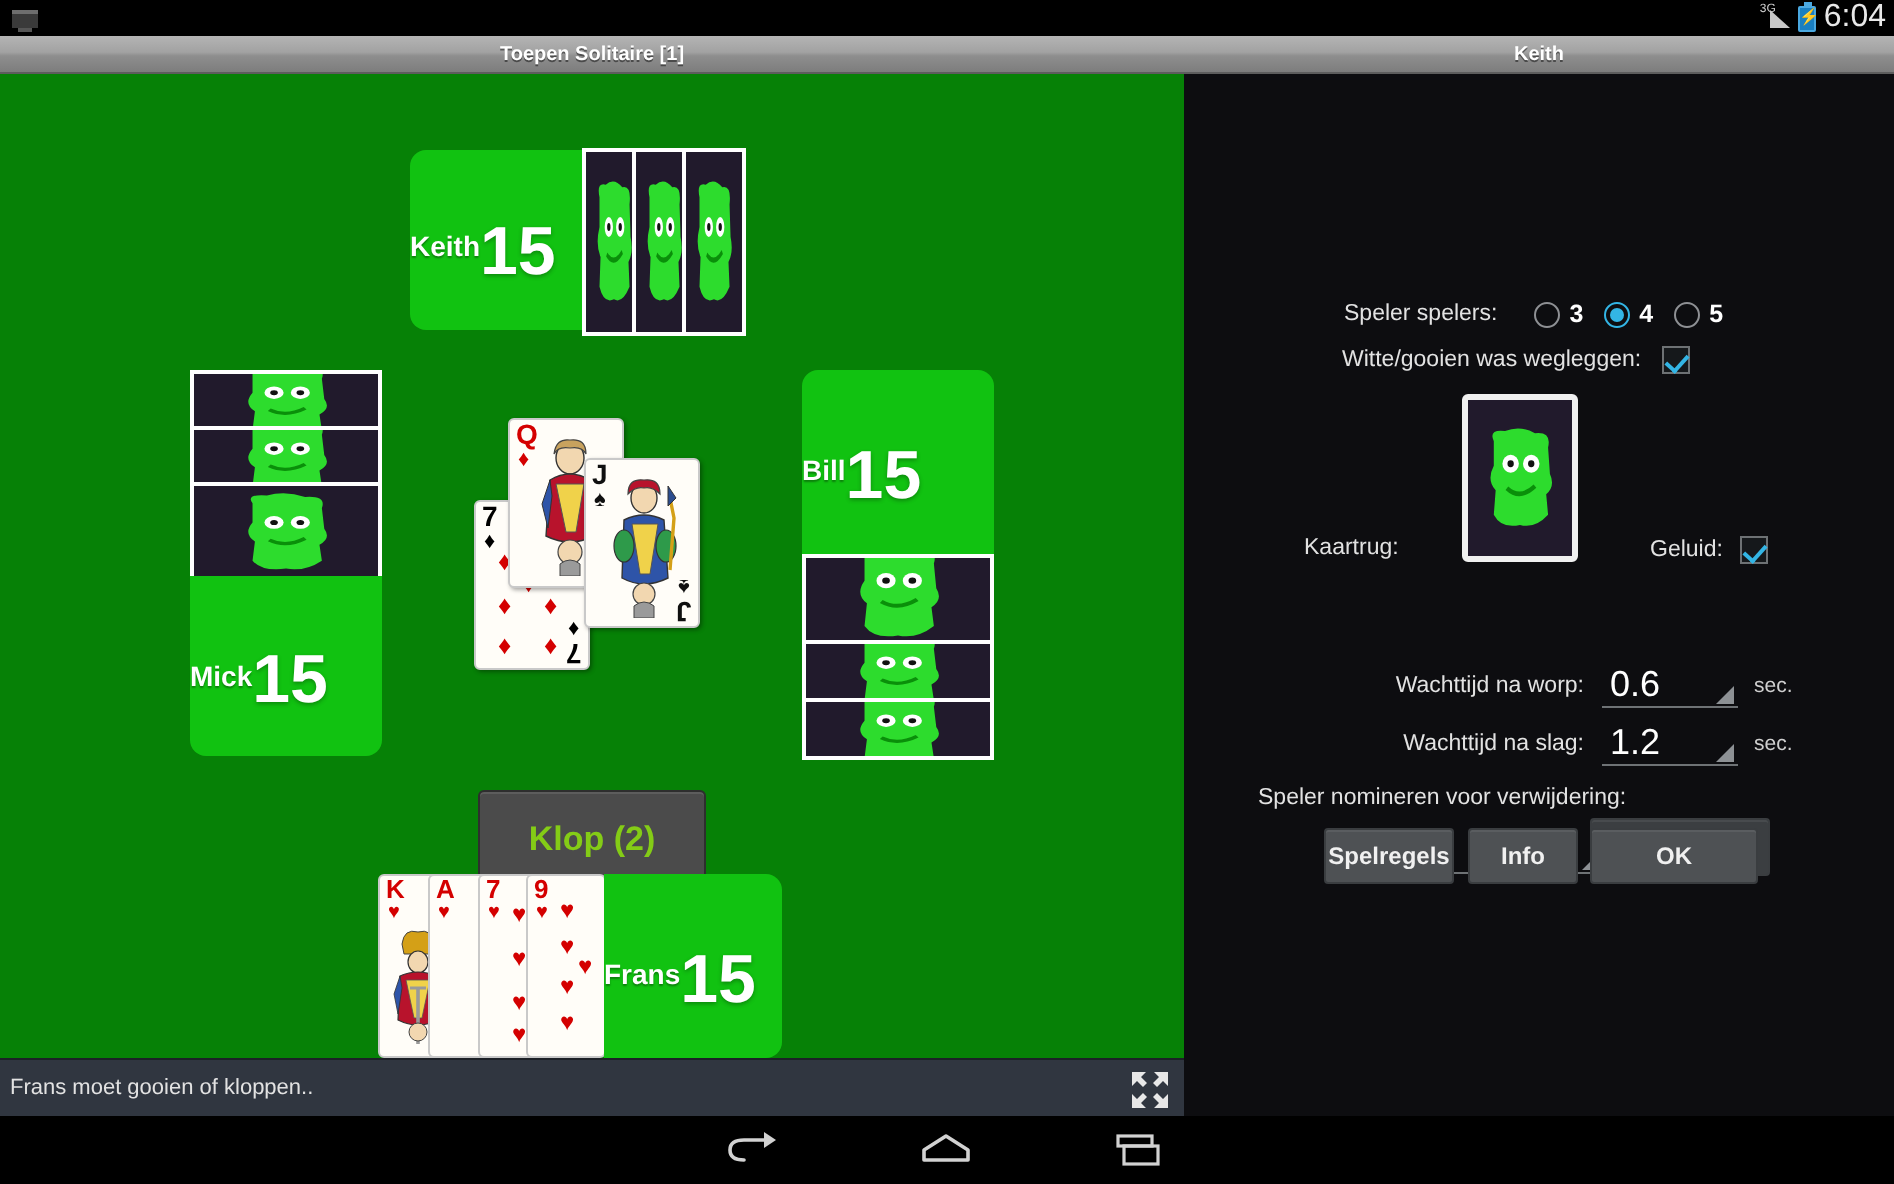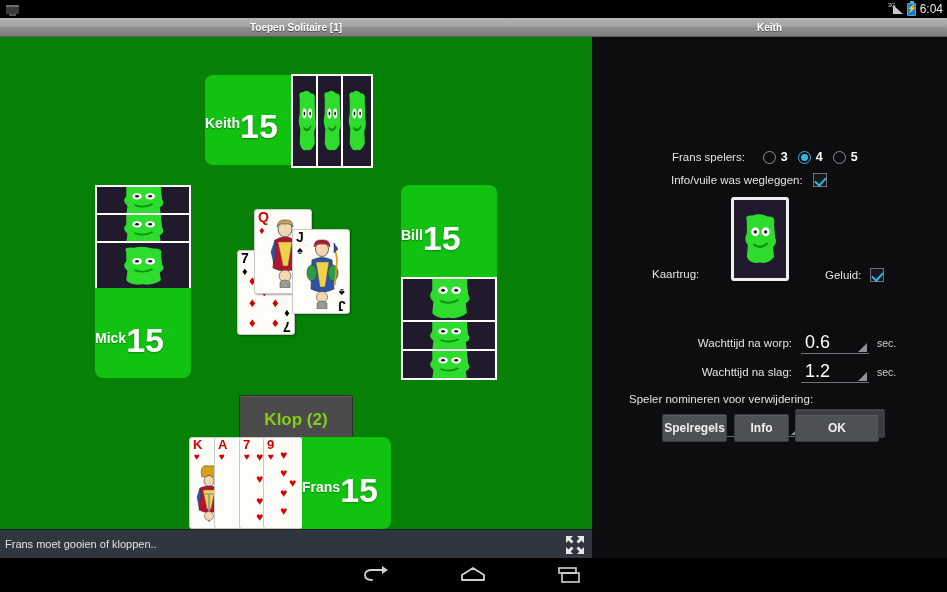--- a/index.html
+++ b/index.html
@@ -52,21 +52,21 @@
   }
   .batt::before {
     content: ""; position: absolute; left: 2px; top: -3px;
     width: 4px; height: 2px; background: #4aa8e0;
   }
   .batt::after {
     content: "\26A1"; position: absolute; left: 0; top: -1px;
     font-size: 8px; color: #fff; line-height: 11px; width: 100%;
     text-align: center;
   }
-  .clock { color: #e8e8e8; font-size: 12px; letter-spacing: 0; }
+  .clock { color: #e8e8e8; font-size: 16px; letter-spacing: 0; }
 
   
   .titlebar {
     position: absolute; left: 0; top: 18px; width: 947px; height: 19px;
     background: linear-gradient(to bottom, #b4b4b4 0%, #a2a2a2 45%, #8e8e8e 55%, #7d7d7d 100%);
     border-bottom: 1px solid #5d5d5d;
   }
   .title-left {
     position: absolute; left: 0; top: 0; width: 592px; height: 18px;
     display: flex; align-items: center; justify-content: center;
@@ -484,33 +484,33 @@
         <path d="M21 3 L21 10 L18.5 7.5 L15.5 10.5 L13.5 8.5 L16.5 5.5 L14 3 Z" fill="#e8e8e8"></path>
         <path d="M3 21 L3 14 L5.5 16.5 L8.5 13.5 L10.5 15.5 L7.5 18.5 L10 21 Z" fill="#e8e8e8"></path>
         <path d="M21 21 L14 21 L16.5 18.5 L13.5 15.5 L15.5 13.5 L18.5 16.5 L21 14 Z" fill="#e8e8e8"></path>
       </svg>
     </div>
   </div>
 
   <div class="optpanel">
 
     <div class="opt-row" style="left:80px; top:113px;">
-      <span class="lbl">Frans spelers:</span>
+      <span class="lbl">Speler spelers:</span>
       <span style="display:inline-flex; align-items:center; margin-left:18px;">
         <span class="radio"></span>
         <span class="radio-lbl">3</span>
         <span class="radio on"></span>
         <span class="radio-lbl">4</span>
         <span class="radio"></span>
         <span class="radio-lbl">5</span>
       </span>
     </div>
 
     <div class="opt-row" style="left:79px; top:136px;">
-      <span class="lbl">Info/vuile was wegleggen:</span>
+      <span class="lbl">Witte/gooien was wegleggen:</span>
       <span class="chk on" style="margin-left:10px;"></span>
     </div>
 
     <div class="opt-row" style="left:60px; top:231px;align-items:flex-end;">
       <span class="lbl">Kaartrug:</span>
     </div>
     <div class="cardback-preview" style="left:139px; top:160px;">
       <div class="blob" style="width:72%;height:68%;">
         <svg viewBox="0 0 40 52" preserveAspectRatio="none">
             <path d="M6 8 Q3 2 12 3 Q20 0 28 4 Q37 3 35 11 L36 24 Q39 30 34 34 L35 44 Q28 51 20 49 Q10 51 6 44 L7 32 Q2 27 6 20 Z" fill="#2ddc2d"></path>

